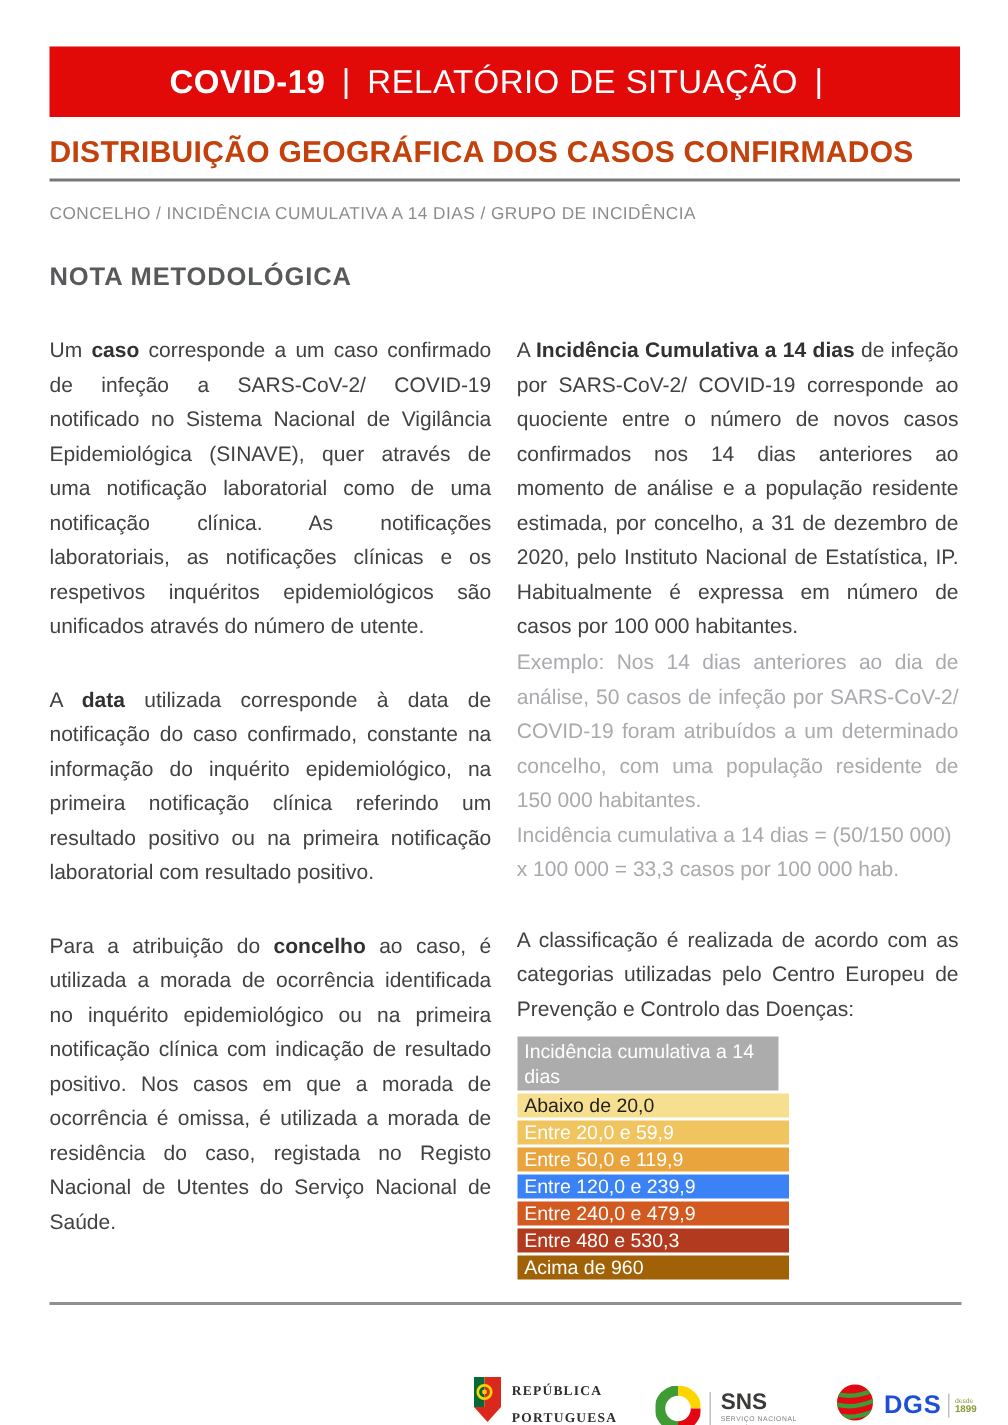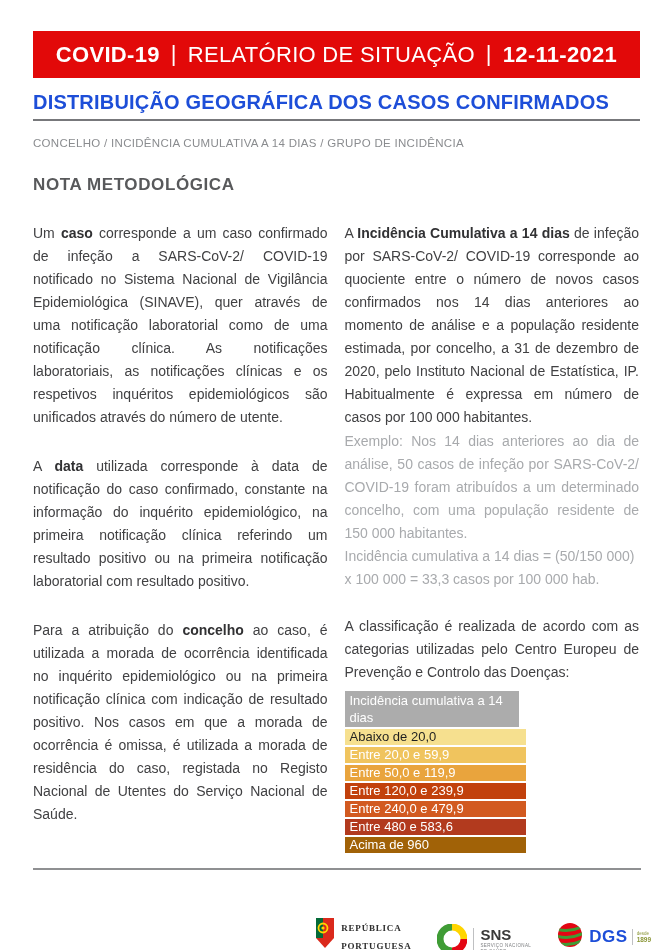--- a/index.html
+++ b/index.html
@@ -23,21 +23,21 @@
     font-size:22px;
     letter-spacing:0.3px;
     margin-bottom:13px;
     white-space:nowrap;
   }
   .banner .b-bold { font-weight:800; }
   .banner .b-light { font-weight:400; }
   .banner .b-sep { font-weight:300; margin:0 11px; position:relative; top:-1px; }
   
   .page-title {
-    font-size:20px; font-weight:600; color:#1d4ed8;
+    font-size:20px; font-weight:600; color:#c2410c;
     letter-spacing:0.2px;
     padding-bottom:5px;
     border-bottom:2px solid #77787b;
   }
   .page-subtitle {
     margin-top:16px;
     font-size:11.5px; color:#8a8c8f; letter-spacing:0.3px;
   }
   .section-heading {
     margin-top:26px;
@@ -110,21 +110,20 @@
 </head>
 <body>
 
 <div class="page">
 
   <div class="banner">
     <span class="b-bold">COVID-19</span>
     <span class="b-sep">|</span>
     <span class="b-light">RELATÓRIO DE SITUAÇÃO</span>
     <span class="b-sep">|</span>
-    <span class="b-bold">12-11-2021</span>
   </div>
 
   <div class="page-title">DISTRIBUIÇÃO GEOGRÁFICA DOS CASOS CONFIRMADOS</div>
   <div class="page-subtitle">CONCELHO / INCIDÊNCIA CUMULATIVA A 14 DIAS / GRUPO DE INCIDÊNCIA</div>
 
   <div class="section-heading">NOTA METODOLÓGICA</div>
 
   <div class="columns">
     <div class="col">
       <p class="para"><span>Um </span><b>caso</b><span> corresponde a um caso confirmado de infeção a SARS-CoV-2/ COVID-19 notificado no Sistema Nacional de Vigilância Epidemiológica (SINAVE), quer através de uma notificação laboratorial como de uma notificação clínica. As notificações laboratoriais, as notificações clínicas e os respetivos inquéritos epidemiológicos são unificados através do número de utente.</span></p>
@@ -142,23 +141,23 @@
       </div>
 
       <p class="para classification">A classificação é realizada de acordo com as categorias utilizadas pelo Centro Europeu de Prevenção e Controlo das Doenças:</p>
 
       <div class="legend">
         <div class="legend-header" style="background: rgb(172, 172, 172); color: rgb(255, 255, 255);">Incidência cumulativa a 14 dias</div>
         <div>
             <div class="legend-row" style="background: rgb(246, 224, 143); color: rgb(31, 31, 31);">Abaixo de 20,0</div>
             <div class="legend-row" style="background: rgb(240, 196, 94); color: rgb(255, 255, 255);">Entre 20,0 e 59,9</div>
             <div class="legend-row" style="background: rgb(233, 164, 61); color: rgb(255, 255, 255);">Entre 50,0 e 119,9</div>
-            <div class="legend-row" style="background: #c2410c; color: rgb(255, 255, 255);">Entre 120,0 e 239,9</div>
+            <div class="legend-row" style="background: #3b82f6; color: rgb(255, 255, 255);">Entre 120,0 e 239,9</div>
             <div class="legend-row" style="background: rgb(210, 90, 32); color: rgb(255, 255, 255);">Entre 240,0 e 479,9</div>
-            <div class="legend-row" style="background: rgb(178, 58, 30); color: rgb(255, 255, 255);">Entre 480 e 583,6</div>
+            <div class="legend-row" style="background: rgb(178, 58, 30); color: rgb(255, 255, 255);">Entre 480 e 530,3</div>
             <div class="legend-row" style="background: #a16207; color: rgb(255, 255, 255);">Acima de 960</div>
           </div>
       </div>
     </div>
   </div>
 
   <div class="footer-divider"></div>
 
   <div class="footer-logos">
 

